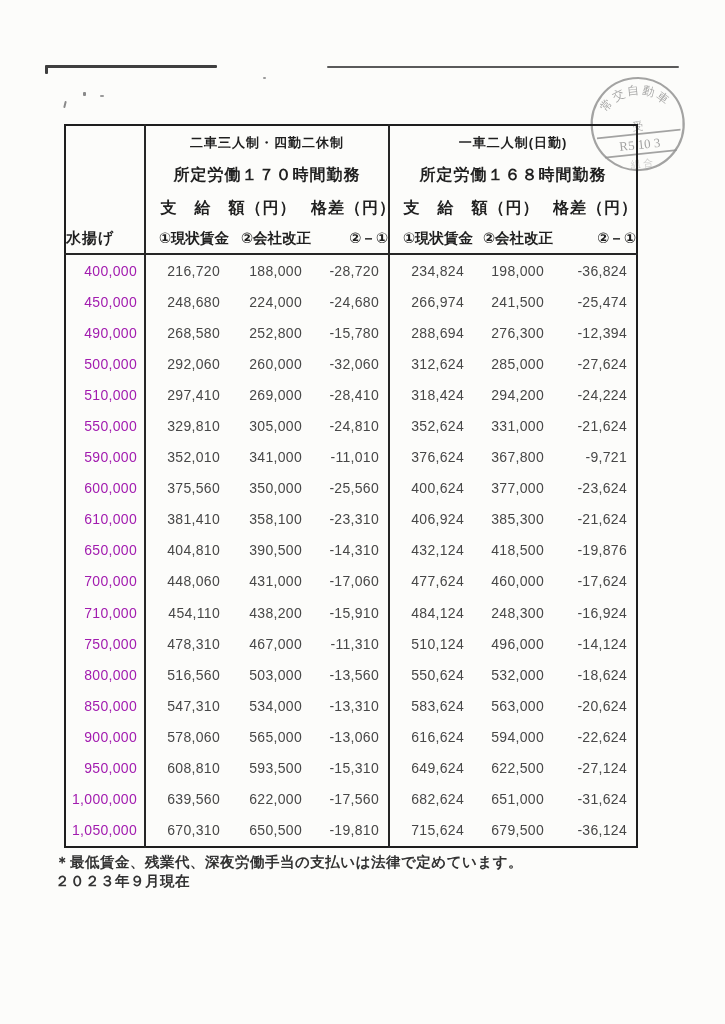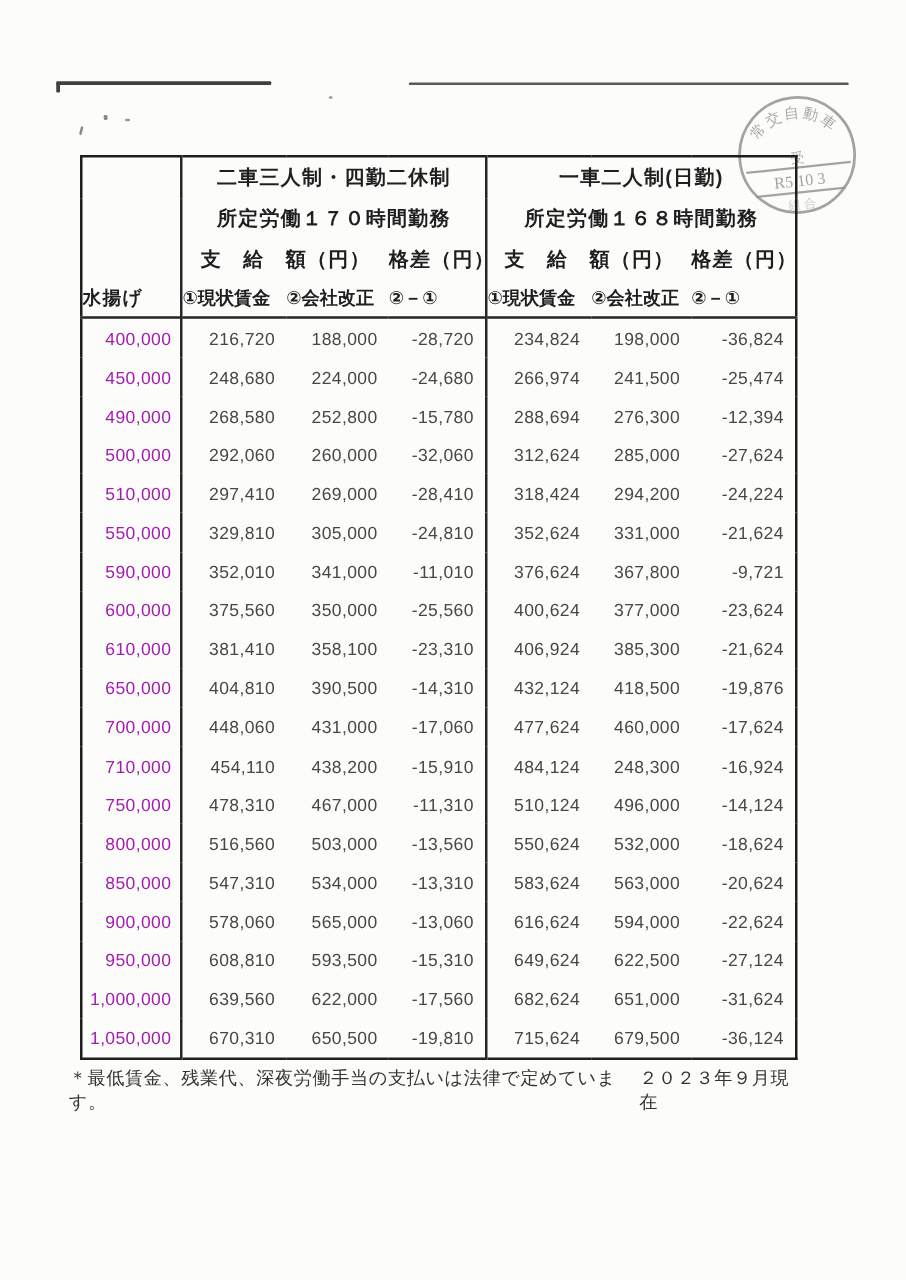--- a/index.html
+++ b/index.html
@@ -33,39 +33,39 @@
 
   
   table.doc-table{
     position:absolute;left:64px;top:124px;width:572px;
     border-collapse:collapse;table-layout:fixed;
     border:2px solid #1e1e1e;
   }
   .doc-table th,.doc-table td{padding:0;margin:0;overflow:hidden;white-space:nowrap;}
   .sep{border-right:2px solid #262626;}
   .hdr th{font-weight:bold;color:#1f1f1f;font-size:16px;letter-spacing:1px;}
-  .hdr-title th{height:33px;vertical-align:middle;text-align:center;font-size:16px;}
+  .hdr-title th{height:33px;vertical-align:middle;text-align:center;font-size:13px;}
   .hdr-sub th{height:33px;vertical-align:middle;text-align:center;}
   .hdr-pay th{height:32px;vertical-align:middle;text-align:center;}
   .hdr-cols th{height:29px;vertical-align:middle;border-bottom:2px solid #262626;font-size:14.5px;letter-spacing:0;}
   th.corner{vertical-align:bottom;text-align:left;padding-bottom:5px;font-size:15px;letter-spacing:1px;border-bottom:2px solid #262626;}
-  .hdr-cols th.lbl{text-align:left;}
+  .hdr-cols th.lbl{text-align:right;}
 
   .doc-table td{
     height:31.1px;text-align:right;padding-right:9px;
     font-size:14px;color:#474747;letter-spacing:.3px;
     font-family:"Liberation Sans","DejaVu Sans",sans-serif;
   }
   .doc-table td.c0{padding-right:7px;color:#a21caf;}
 
   
   .footer{
     position:absolute;left:55px;top:853px;width:588px;
     display:flex;justify-content:space-between;align-items:baseline;
-    font-size:14.5px;font-weight:normal;color:#333;letter-spacing:.5px;
+    font-size:14.5px;font-weight:bold;color:#333;letter-spacing:.5px;flex-direction:column;
   }
 </style>
 </head>
 <body>
 
 <div class="page">
 
   <div class="artifact art-line-1"></div>
   <div class="artifact art-line-1b"></div>
   <div class="artifact art-line-2"></div>

